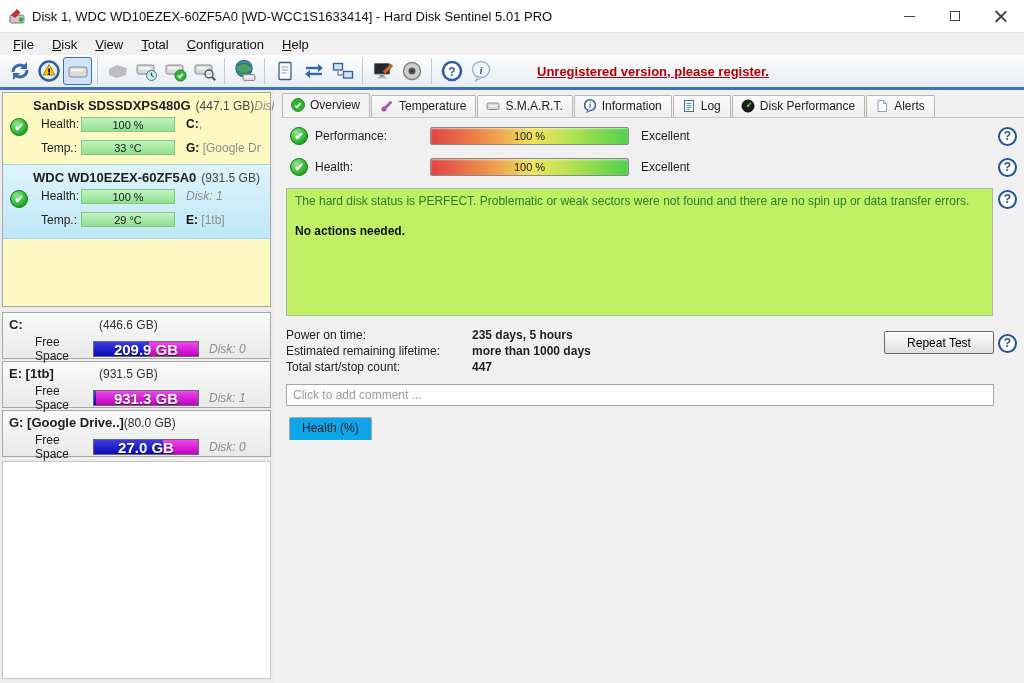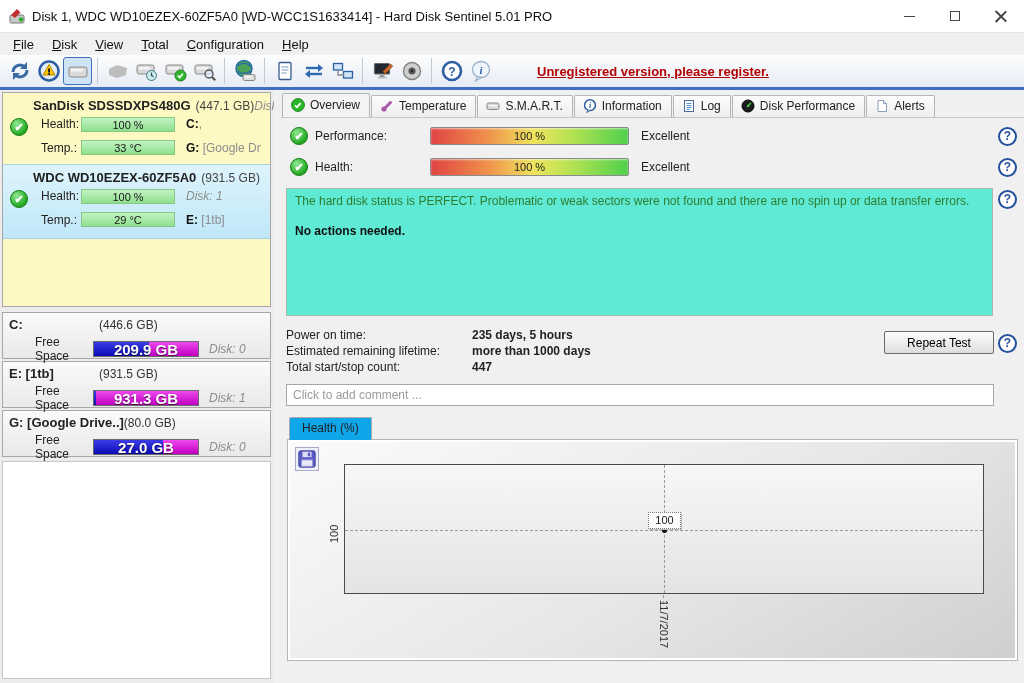--- a/index.html
+++ b/index.html
@@ -85,21 +85,21 @@
   .meter-row .mlabel { position:absolute; left:34px; font-size:12px; }
   .meter { position:absolute; left:149px; width:199px; height:18px; border:1px solid #8a8a8a; border-radius:2px;
            background:linear-gradient(to right,#e04343 0%,#ef8f4b 28%,#efe45c 52%,#b2e252 72%,#4fd04c 100%);
            box-shadow:inset 0 1px 2px rgba(255,255,255,.6); text-align:center; font-size:11px; line-height:17px; color:#222; }
   .rating { position:absolute; left:360px; font-weight:normal; font-size:12px; }
   .helpicon { position:absolute; left:717px; width:19px; height:19px; border-radius:50%;
               border:2.5px solid #24519c; background:#fff; color:#24519c; font-weight:bold; font-size:12px;
               text-align:center; line-height:14px; cursor:pointer; }
   .mr-icon { position:absolute; left:6px; }
 
-  .statusbox { position:absolute; left:5px; top:98px; width:707px; height:128px; background:#5eead4;
+  .statusbox { position:absolute; left:5px; top:98px; width:707px; height:128px; background:#bef264;
                border:1px solid #aab8aa; padding:5px 8px; }
   .status-line1 { color:#2f7d2f; font-size:12px; }
   .status-line2 { color:#111; font-weight:bold; font-size:12px; margin-top:16px; }
 
   .stats { position:absolute; left:5px; top:238px; }
   .stat-row { display:grid; grid-template-columns:186px auto; height:16px; font-size:12px; }
   .stat-val { font-weight:bold; }
   .repeat-btn { position:absolute; left:603px; top:241px; width:110px; height:23px;
                 background:linear-gradient(#fdfdfd,#dedede); border:1px solid #6a6a6a; border-radius:2px;
                 font-size:12px; font-family:inherit; cursor:pointer; }
@@ -460,32 +460,13 @@
       <span>Total start/stop count:</span>
       <span class="stat-val">447</span>
     </div>
   </div>
   <button class="repeat-btn">Repeat Test</button>
   <div class="helpicon" style="top:244px;">?</div>
 
   <input class="comment" type="text" placeholder="Click to add comment ..." style="">
 
   <div class="chart-tab">Health (%)</div>
-  <div class="chart-panel">
-    <div class="save-btn">
-      <svg width="20" height="20" viewBox="0 0 22 22">
-          <rect x="2" y="2" width="18" height="18" rx="2" fill="#5a5ac8" stroke="#3a3a9a"></rect>
-          <rect x="6" y="3" width="10" height="6" fill="#dcdcf4"></rect>
-          <rect x="12" y="4" width="2.5" height="4" fill="#5a5ac8"></rect>
-          <rect x="5" y="12" width="12" height="7" fill="#e8e8f8" stroke="#9a9ad0"></rect>
-        </svg>
-    </div>
-    <div class="plot">
-      <div class="hline"></div>
-      <div class="vline"></div>
-      <div class="pt"></div>
-      <div class="pt-label">100</div>
-    </div>
-    <div class="vline-ext"></div>
-    <div class="ytick">100</div>
-    <div class="xtick">11/7/2017</div>
-  </div>
 </div>
 
 </body></html>

